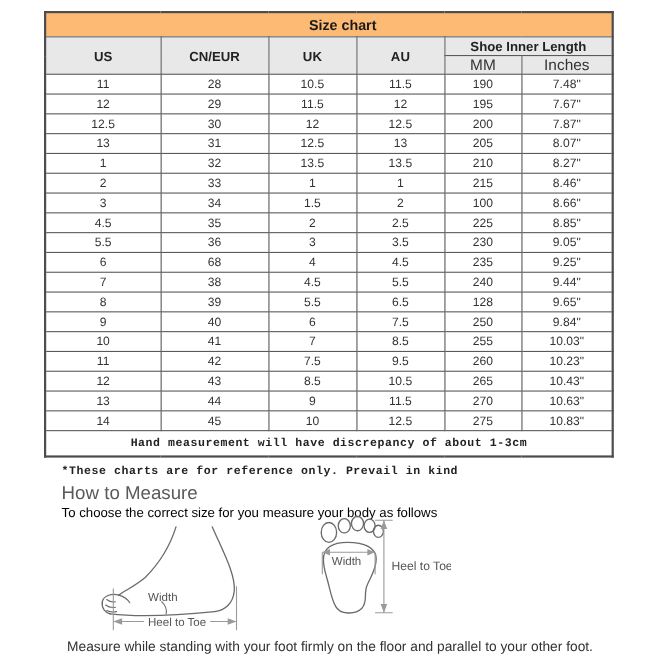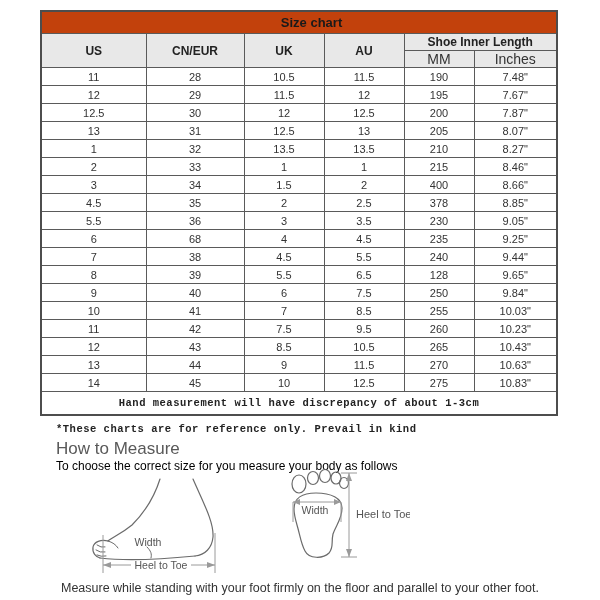--- a/index.html
+++ b/index.html
@@ -31,21 +31,21 @@
     vertical-align: middle;
     padding: 0;
     overflow: hidden;
     white-space: nowrap;
   }
   tr.title-row td {
     height: 21px;
     font-size: 13px;
     font-weight: bold;
     color: #1a1a1a;
-    background: #c2410c;
+    background: #fdba74;
     padding-left: 25px;
   }
   .hdr {
     background: #e8e8e8;
     font-weight: bold;
     font-size: 12px;
     color: #222;
   }
   tr.hdr-top th { height: 16px; }
   tr.hdr-sub th {
@@ -178,29 +178,29 @@
           <td>1</td>
           <td>1</td>
           <td>215</td>
           <td>8.46"</td>
         </tr>
         <tr>
           <td>3</td>
           <td>34</td>
           <td>1.5</td>
           <td>2</td>
-          <td>400</td>
+          <td>100</td>
           <td>8.66"</td>
         </tr>
         <tr>
           <td>4.5</td>
           <td>35</td>
           <td>2</td>
           <td>2.5</td>
-          <td>378</td>
+          <td>225</td>
           <td>8.85"</td>
         </tr>
         <tr>
           <td>5.5</td>
           <td>36</td>
           <td>3</td>
           <td>3.5</td>
           <td>230</td>
           <td>9.05"</td>
         </tr>

